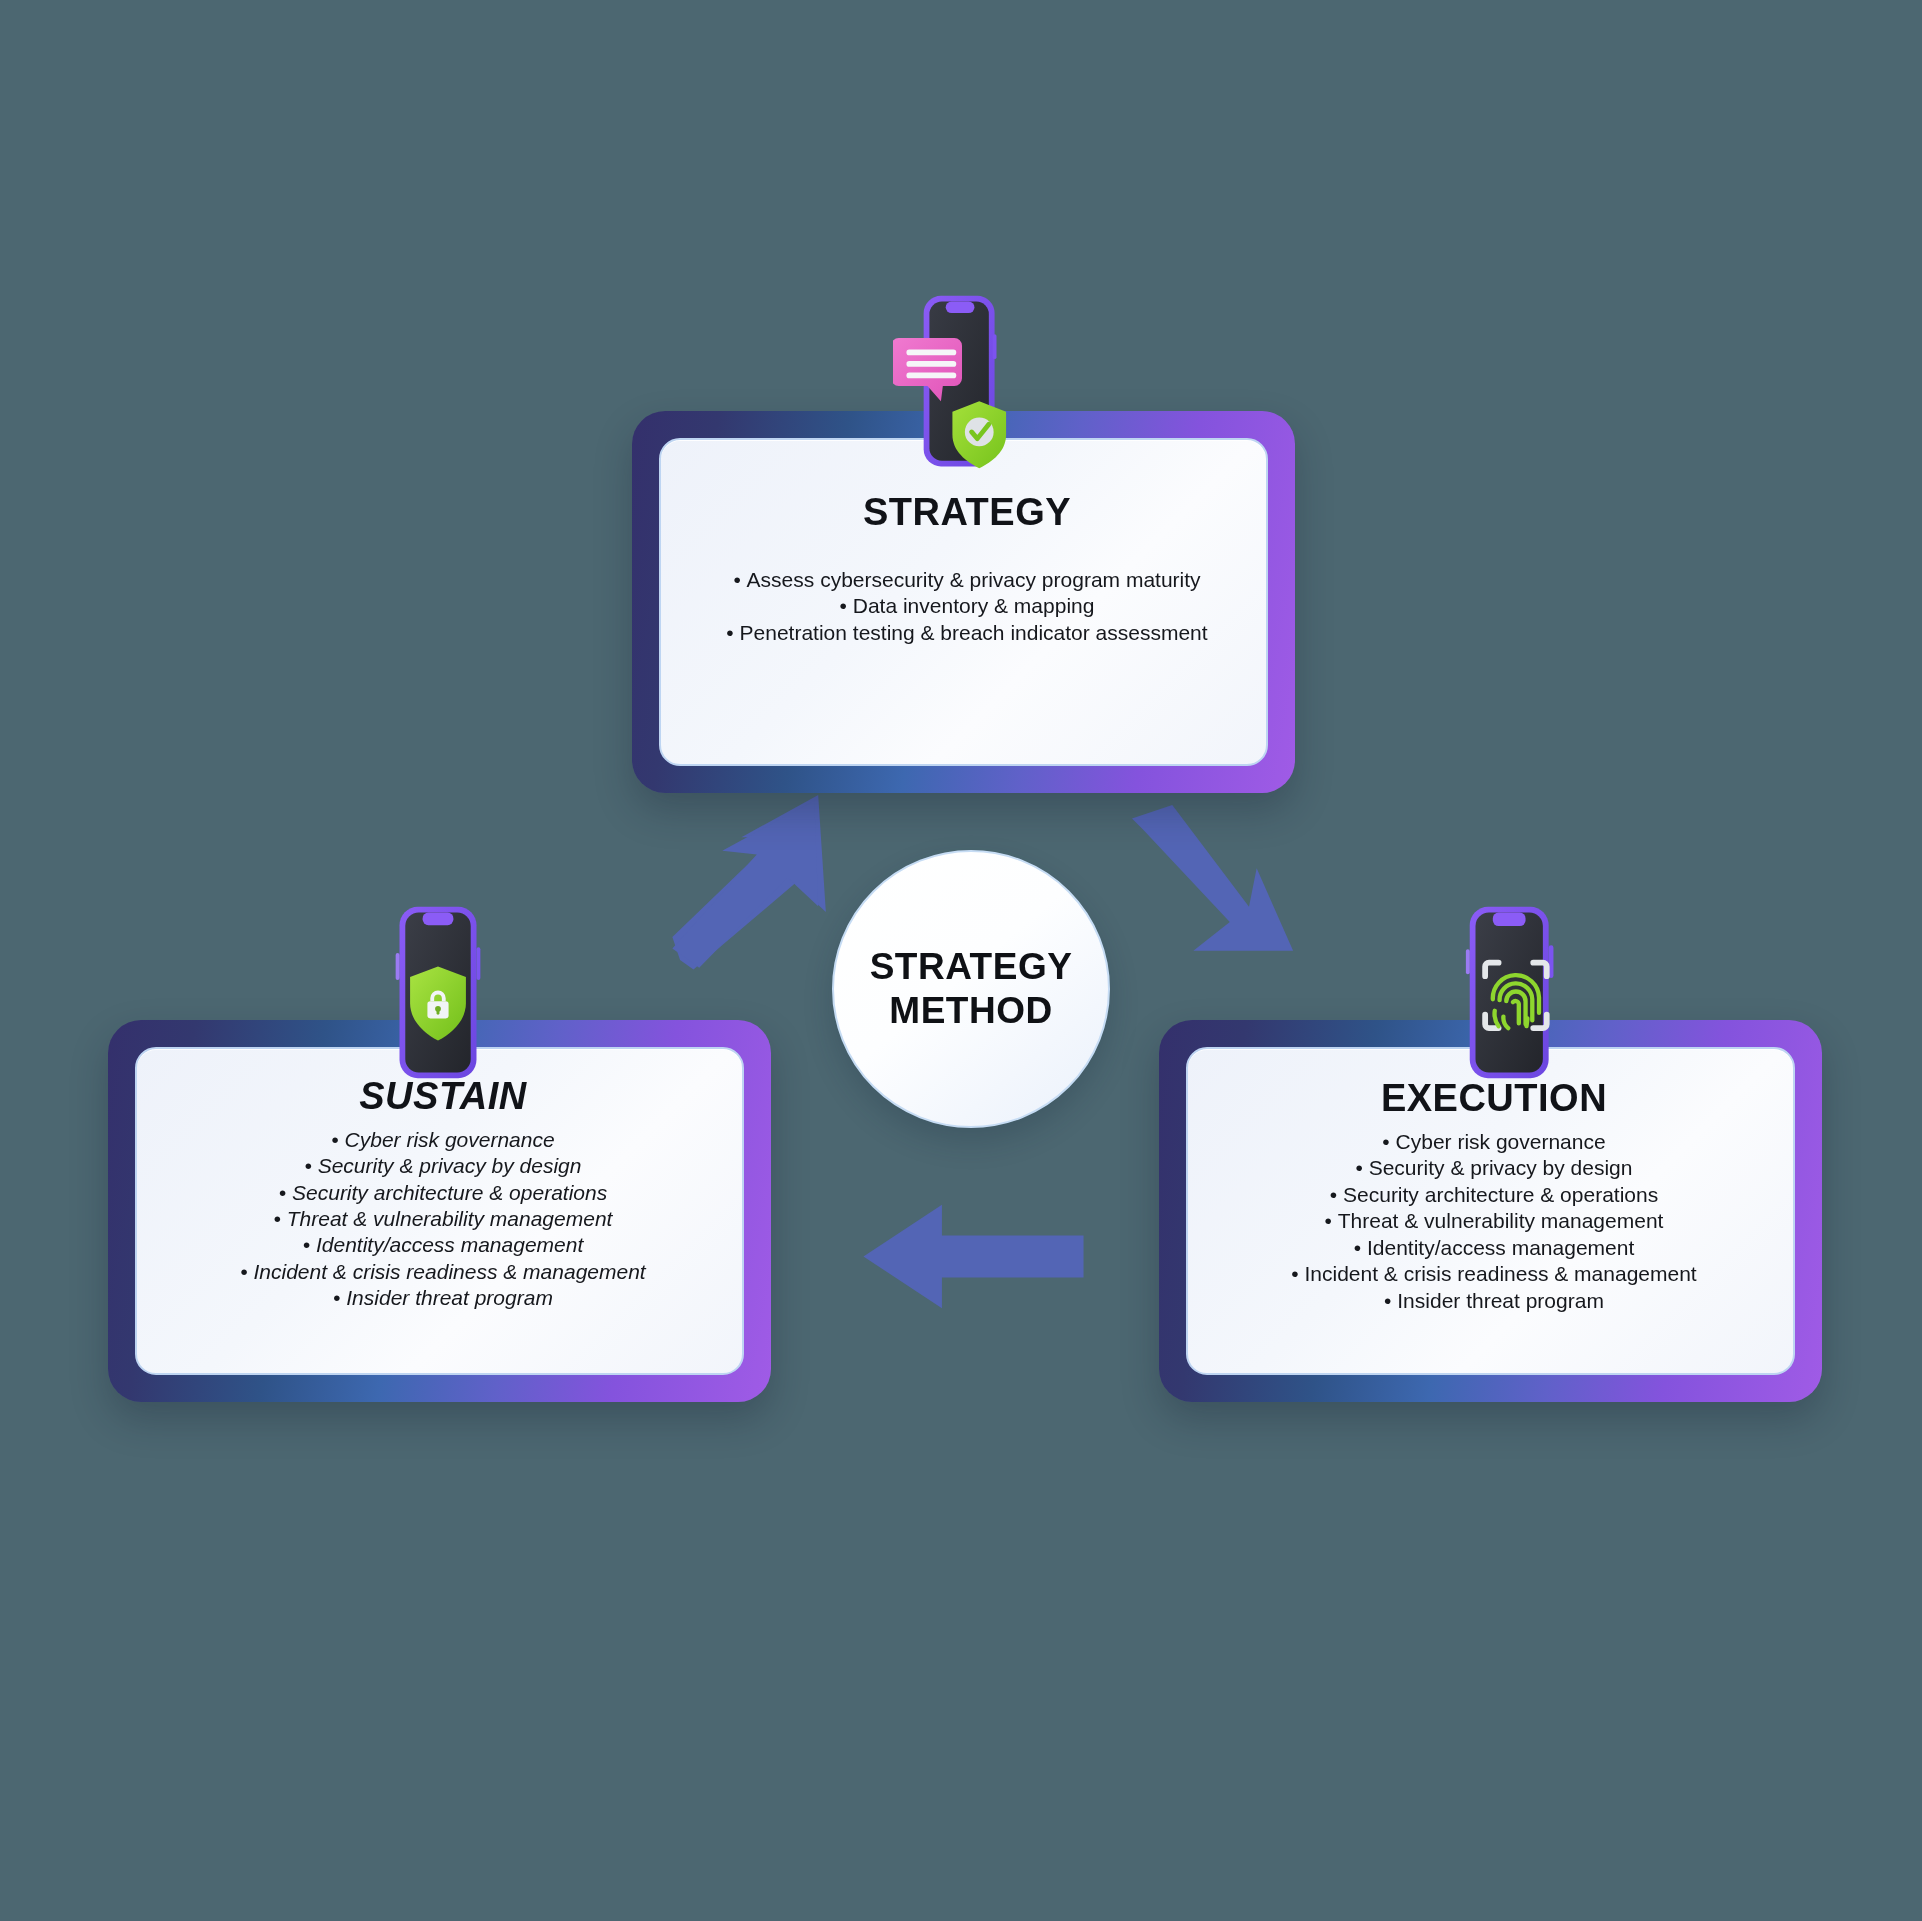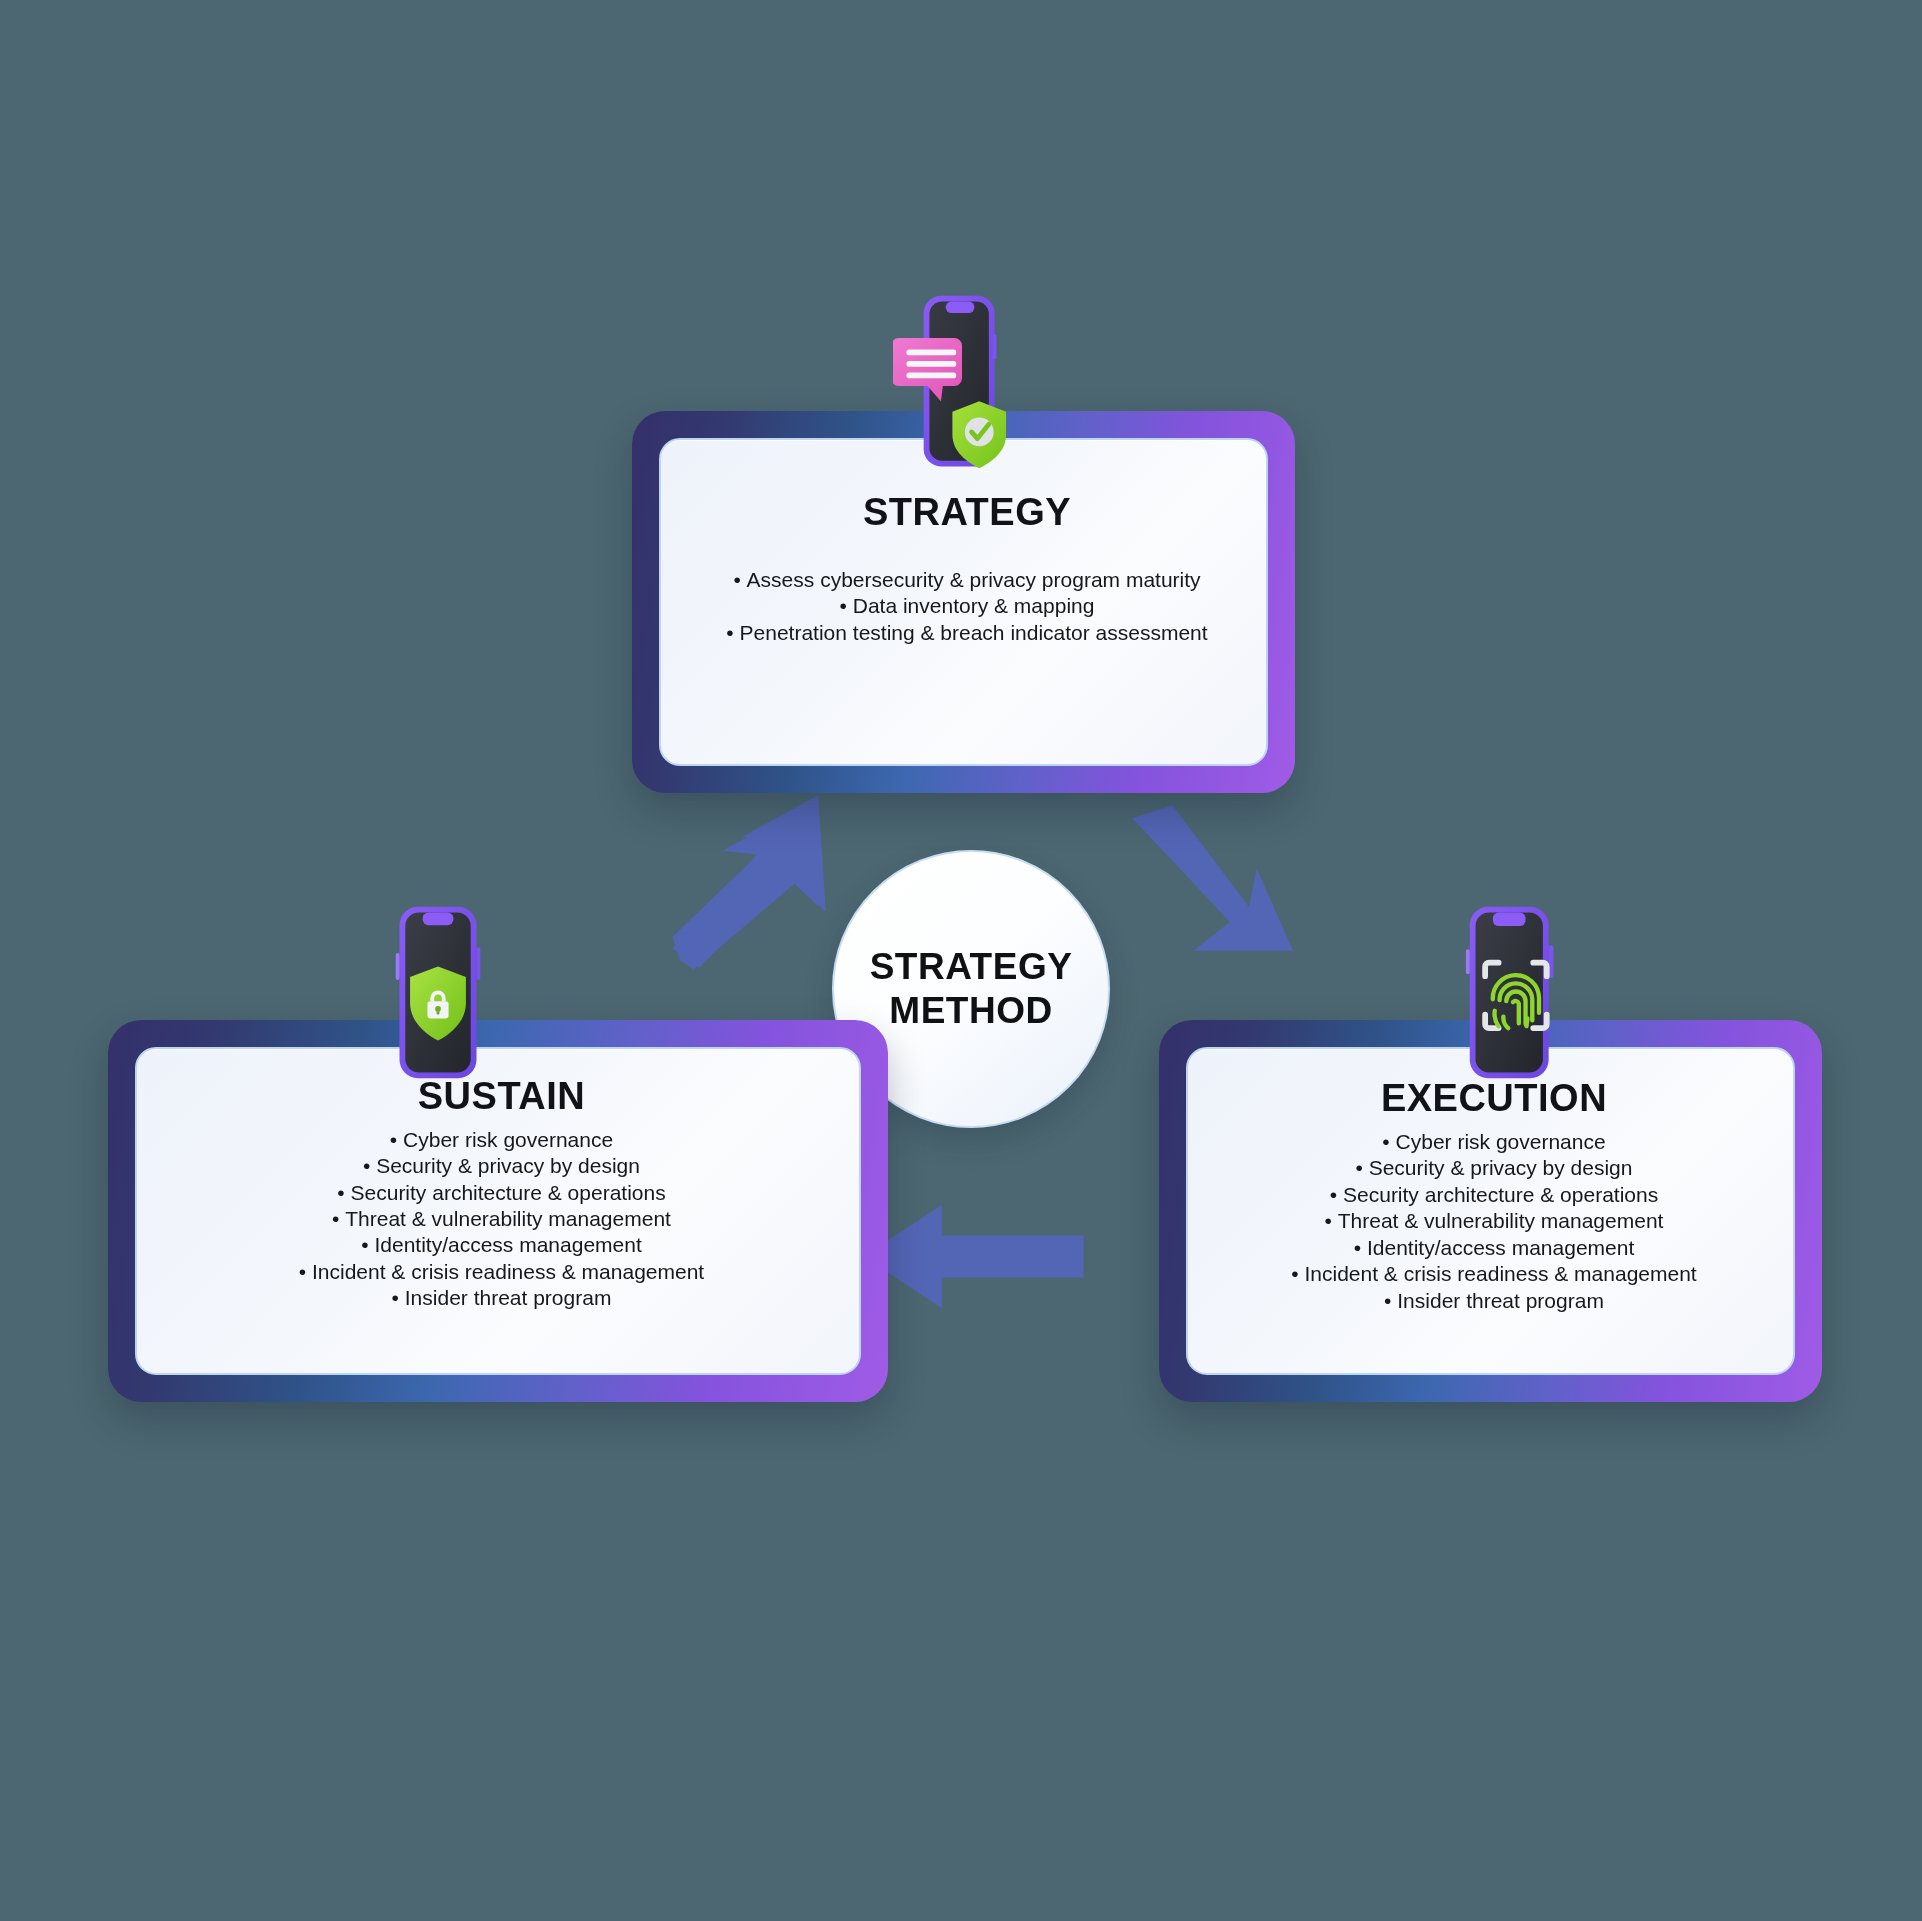--- a/index.html
+++ b/index.html
@@ -35,25 +35,26 @@
     top: 411px;
     width: 663px;
     height: 382px;
     background: linear-gradient(100deg,
         #34306c 0%, #33386f 12%, #2f5388 30%,
         #3d68b0 46%, #6061c9 62%, #8453dd 78%, #a05be6 100%);
   }
   .card.sustain {
     left: 108px;
     top: 1020px;
-    width: 780px;
+    width: 663px;
     height: 382px;
     background: linear-gradient(100deg,
         #34306c 0%, #33386f 12%, #2f5388 30%,
         #3d68b0 46%, #6061c9 62%, #8453dd 78%, #a05be6 100%);
+    font-style: italic;
   }
   .card.execution {
     left: 1159px;
     top: 1020px;
     width: 663px;
     height: 382px;
     background: linear-gradient(100deg,
         #34306c 0%, #33386f 12%, #2f5388 30%,
         #3d68b0 46%, #6061c9 62%, #8453dd 78%, #a05be6 100%);
   }

